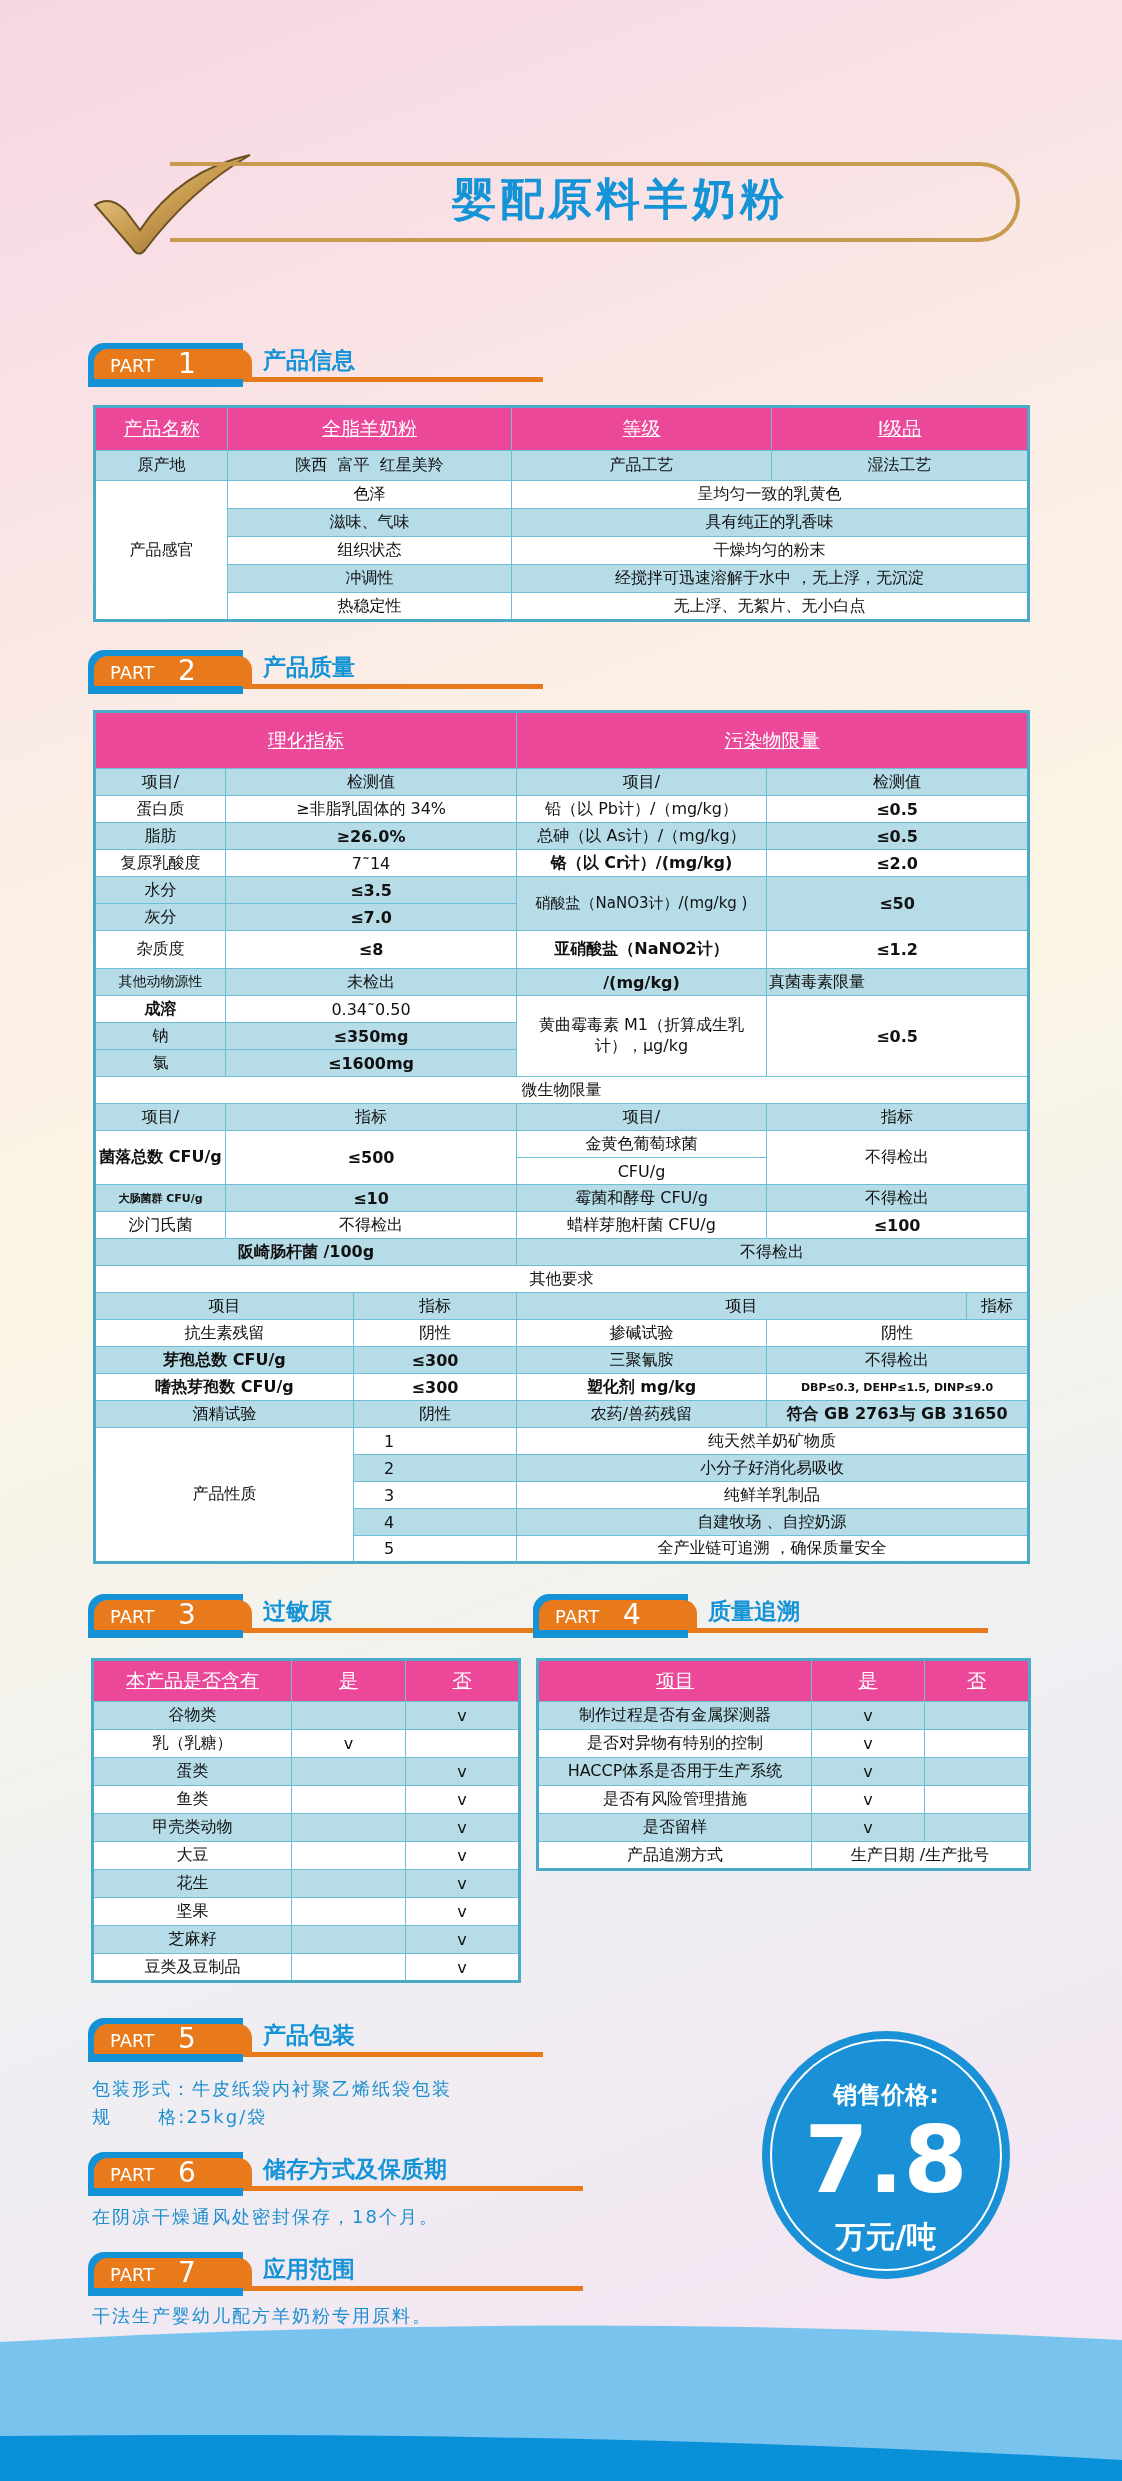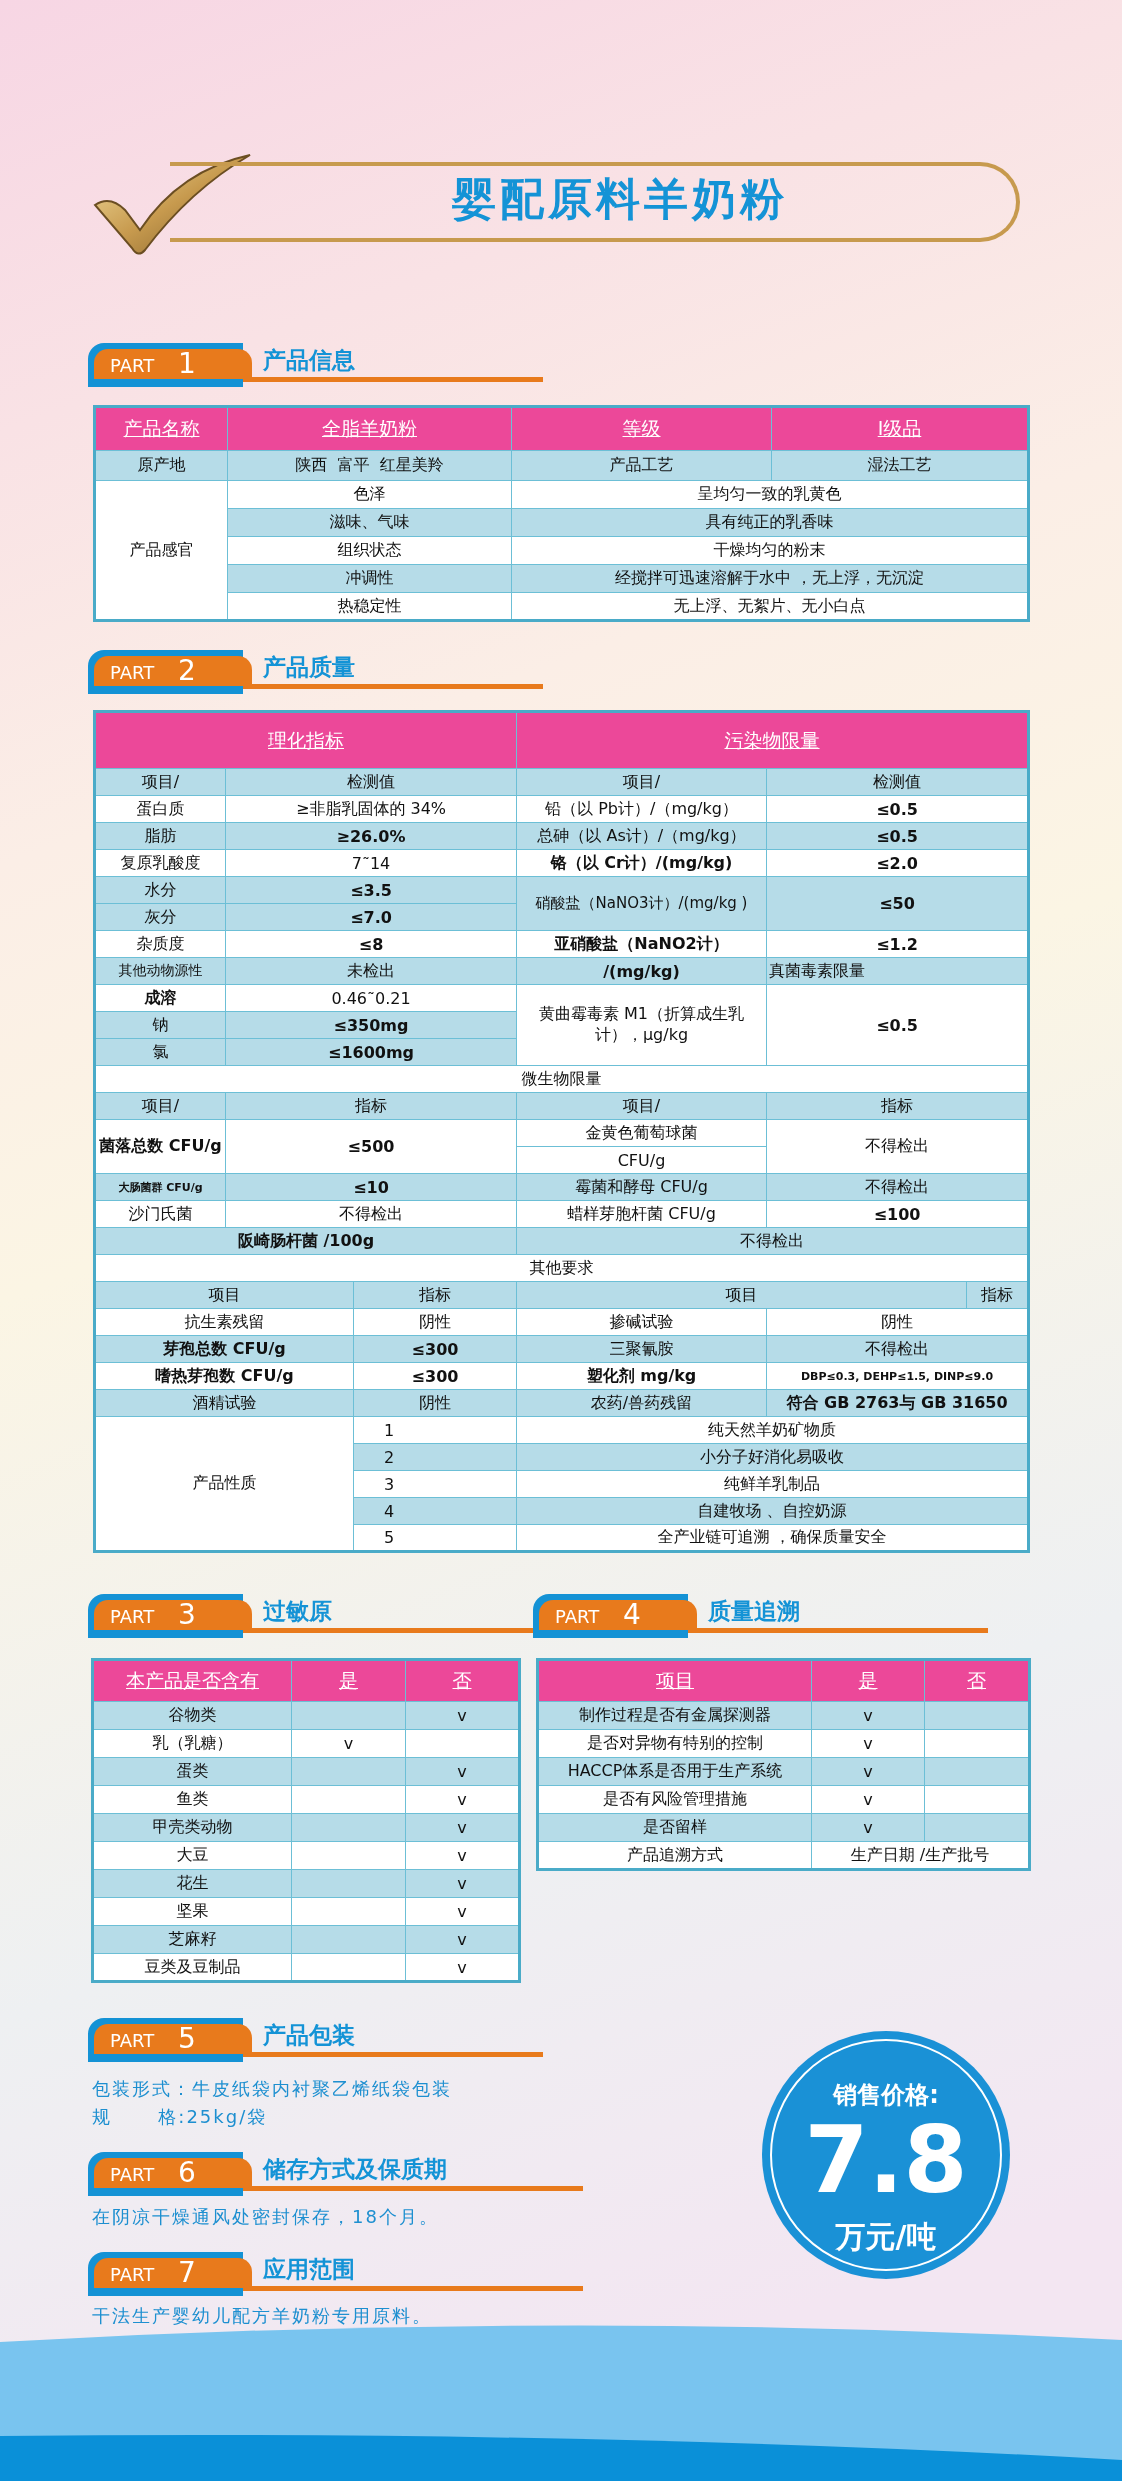--- a/index.html
+++ b/index.html
@@ -202,35 +202,35 @@
   <tr class="lb" style="height:27px;">
     <td>水分</td>
         <td colspan="2" class="b">≤3.5</td>
     <td rowspan="2" style="font-size:15px;">硝酸盐（NaNO3计）/(mg/kg )</td>
         <td rowspan="2" colspan="2" class="b">≤50</td>
   </tr>
   <tr class="lb" style="height:27px;">
     <td>灰分</td>
         <td colspan="2" class="b">≤7.0</td>
   </tr>
-  <tr class="wh" style="height:27px;padding-left:24px;">
+  <tr class="wh" style="height:38px;padding-left:24px;">
     <td>杂质度</td>
         <td colspan="2" class="b">≤8</td>
     <td class="b">亚硝酸盐（NaNO2计）</td>
         <td colspan="2" class="b">≤1.2</td>
   </tr>
   <tr class="lb" style="height:27px;">
     <td style="font-size:14px;">其他动物源性</td>
         <td colspan="2">未检出</td>
     <td class="b">/(mg/kg)</td>
         <td colspan="2" style="text-align:left;">真菌毒素限量</td>
   </tr>
   <tr class="wh" style="height:27px;">
     <td class="b">成溶</td>
-        <td colspan="2">0.46˜0.21</td>
+        <td colspan="2">0.34˜0.50</td>
     <td rowspan="3" class="wh">黄曲霉毒素  M1（折算成生乳计），μg/kg</td>
         <td rowspan="3" colspan="2" class="wh b">≤0.5</td>
   </tr>
   <tr class="lb" style="height:27px;">
     <td>钠</td>
         <td colspan="2" class="b">≤350mg</td>
   </tr>
   <tr class="lb" style="height:27px;">
     <td>氯</td>
         <td colspan="2" class="b">≤1600mg</td>

